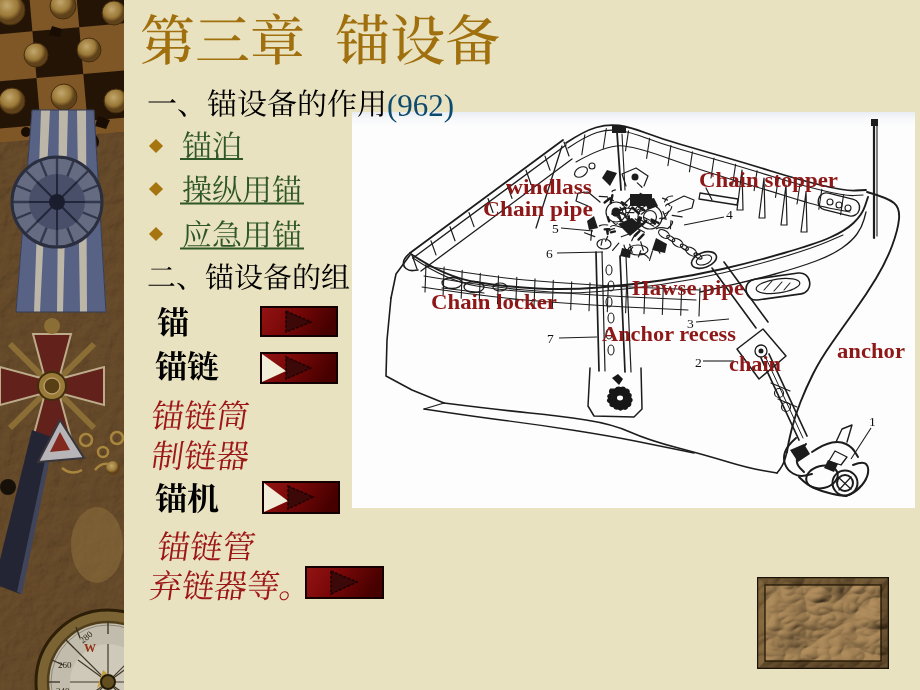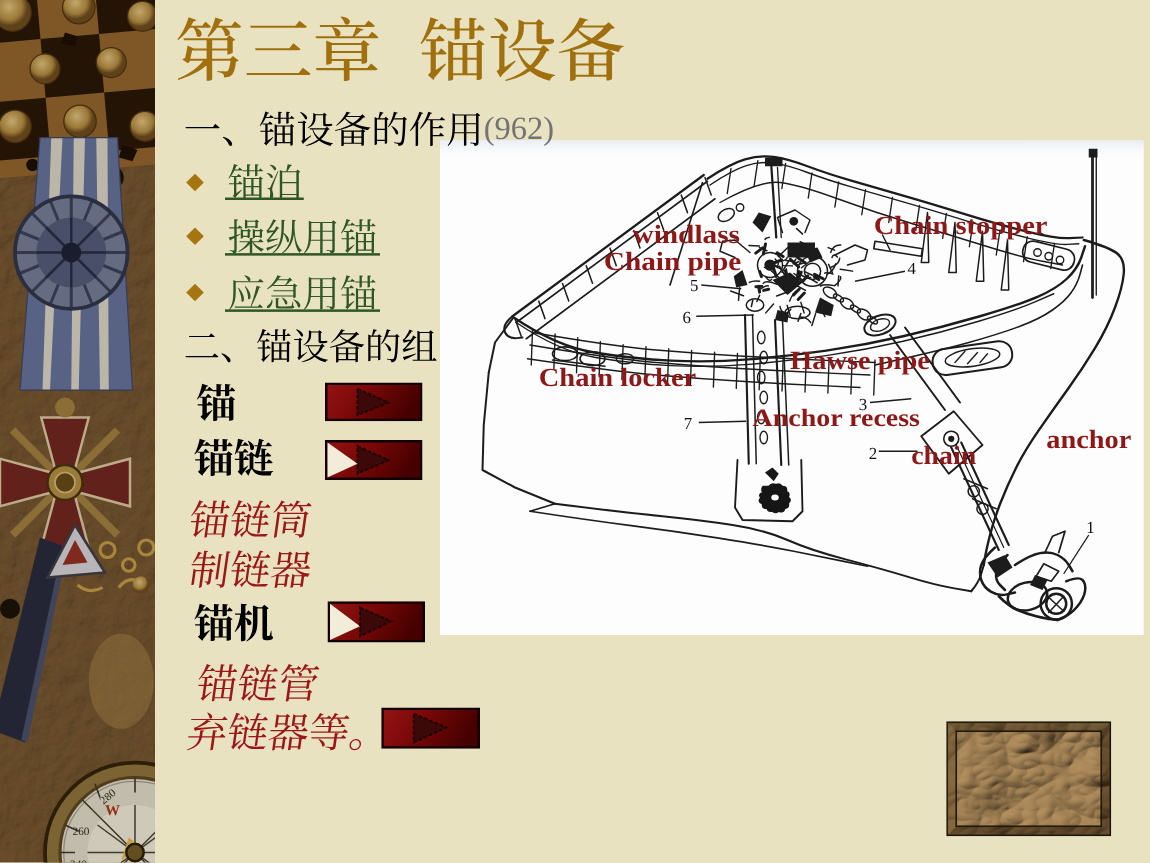--- a/index.html
+++ b/index.html
@@ -179,21 +179,21 @@
         <path transform="translate(30.00,0) scale(0.030000)" d="M249.26971435546875 76.47015380859375Q233.74945068359375 76.47015380859375 222.8592529296875 66.36514282226562Q211.96905517578125 56.2601318359375 200.759033203125 33.63006591796875Q185.59912109375 0.520263671875 164.779296875 -31.004791259765625Q143.95947265625 -62.52984619140625 113.82461547851562 -93.81503295898438Q83.68975830078125 -125.1002197265625 38.68975830078125 -155.99041748046875L50.42962646484375 -172.520263671875Q140.840087890625 -144.720703125 190.99041748046875 -108.4808349609375Q241.1407470703125 -72.240966796875 266.19085693359375 -35.93072509765625Q279.77081298828125 -17.1407470703125 284.85076904296875 -1.43072509765625Q289.93072509765625 14.279296875 289.93072509765625 31.06927490234375Q289.93072509765625 53.2196044921875 278.8054504394531 64.84487915039062Q267.68017578125 76.47015380859375 249.26971435546875 76.47015380859375Z"></path>
         <path transform="translate(60.00,0) scale(0.030000)" d="M520.6993408203125 -677.0906372070312V-836.9904174804688L615.5010986328125 -826.9403076171875Q614.5010986328125 -817.1503295898438 607.0261535644531 -809.7553405761719Q599.5512084960938 -802.3603515625 582.76123046875 -799.9403076171875V-677.0906372070312H734.9093627929688V-836.9904174804688L829.921142578125 -826.9403076171875Q828.921142578125 -817.3603515625 821.3411865234375 -809.8603515625Q813.76123046875 -802.3603515625 796.76123046875 -799.9403076171875V-677.0906372070312H837.520263671875L876.2505493164062 -727.6514282226562Q876.2505493164062 -727.6514282226562 888.4856262207031 -717.4963073730469Q900.720703125 -707.3411865234375 917.7708129882812 -692.2660217285156Q934.8209228515625 -677.1908569335938 948.4509887695312 -663.5106811523438Q944.4509887695312 -647.5106811523438 922.4509887695312 -647.5106811523438H796.76123046875V-537.4509887695312Q796.76123046875 -534.0309448242188 784.4259338378906 -527.1908569335938Q772.0906372070312 -520.3507690429688 745.8496704101562 -519.560791015625H734.9093627929688V-647.5106811523438H582.76123046875V-534.4509887695312Q582.76123046875 -530.4509887695312 569.0559997558594 -524.1908569335938Q555.3507690429688 -517.9307250976562 531.479736328125 -517.9307250976562H520.6993408203125V-647.5106811523438H407.94989013671875L400.94989013671875 -677.0906372070312ZM693.601318359375 -469.7803955078125V-7.15032958984375H633.8496704101562V-469.7803955078125ZM872.119384765625 -27.520263671875V2.0596923828125H452.6610107421875V-27.520263671875ZM875.279296875 -255.3603515625V-225.7803955078125H451.87103271484375V-255.3603515625ZM423.78997802734375 -501.03094482421875 495.8017578125 -469.7803955078125H840.5490112304688L872.5298461914062 -509.1812744140625L945.4509887695312 -451.7803955078125Q940.240966796875 -446.3603515625 931.6359558105469 -442.0453186035156Q923.0309448242188 -437.73028564453125 906.8209228515625 -435.520263671875V46.5799560546875Q906.8209228515625 49.78997802734375 890.8555603027344 58.2601318359375Q874.8901977539062 66.73028564453125 853.3294067382812 66.73028564453125H844.5490112304688V-440.200439453125H483.8017578125V54.4200439453125Q483.8017578125 59.05010986328125 470.23138427734375 66.70523071289062Q456.6610107421875 74.3603515625 433.15032958984375 74.3603515625H423.78997802734375V-469.7803955078125ZM321.840087890625 -750.2910766601562Q321.840087890625 -750.2910766601562 334.7052307128906 -739.9259338378906Q347.57037353515625 -729.560791015625 365.3555603027344 -714.380615234375Q383.1407470703125 -699.200439453125 397.40087890625 -684.9403076171875Q393.61090087890625 -668.9403076171875 371.19085693359375 -668.9403076171875H160.95947265625L152.95947265625 -698.520263671875H280.42962646484375ZM164.9189453125 -11.281494140625Q183.59912109375 -23.07147216796875 216.5394287109375 -46.546417236328125Q249.479736328125 -70.0213623046875 290.7601318359375 -100.101318359375Q332.04052734375 -130.1812744140625 374.03094482421875 -162.76123046875L384.35076904296875 -150.0213623046875Q367.560791015625 -130.55120849609375 339.6658020019531 -98.84597778320312Q311.77081298828125 -67.1407470703125 277.43072509765625 -28.515472412109375Q243.09063720703125 10.10980224609375 204.7803955078125 49.68017578125ZM222.09063720703125 -521.2601318359375 236.13116455078125 -512.31982421875V-9.281494140625L186.5394287109375 9.38909912109375L207.200439453125 -20.961669921875Q220.09063720703125 -2.13116455078125 221.3006591796875 14.754241943359375Q222.51068115234375 31.6396484375 217.67059326171875 44.474945068359375Q212.83050537109375 57.31024169921875 206.3603515625 63.99041748046875L138.1385498046875 1.6588134765625Q161.12896728515625 -17.8614501953125 167.57406616210938 -26.12158203125Q174.0191650390625 -34.3817138671875 174.0191650390625 -45.641845703125V-521.2601318359375ZM322.7398681640625 -386.61090087890625Q322.7398681640625 -386.61090087890625 336.0 -375.7457580566406Q349.2601318359375 -364.880615234375 367.23028564453125 -349.5954284667969Q385.200439453125 -334.31024169921875 399.25054931640625 -319.2601318359375Q395.25054931640625 -303.2601318359375 373.04052734375 -303.2601318359375H45.8997802734375L37.8997802734375 -332.840087890625H280.74945068359375ZM292.5799560546875 -578.6109008789062Q292.5799560546875 -578.6109008789062 305.55010986328125 -568.1407470703125Q318.520263671875 -557.6705932617188 335.91046142578125 -542.2803955078125Q353.3006591796875 -526.8901977539062 367.35076904296875 -512.6300659179688Q363.560791015625 -496.63006591796875 341.93072509765625 -496.63006591796875H107.42962646484375L99.42962646484375 -526.2100219726562H251.95947265625ZM237.240966796875 -789.0095825195312Q218.40087890625 -736.799560546875 188.19564819335938 -676.0346374511719Q157.99041748046875 -615.2697143554688 120.05010986328125 -557.9248352050781Q82.10980224609375 -500.5799560546875 38.95947265625 -456.63006591796875L24.6396484375 -465.78997802734375Q48.2196044921875 -501.63006591796875 70.98452758789062 -549.3651428222656Q93.74945068359375 -597.1002197265625 114.1993408203125 -649.6252746582031Q134.64923095703125 -702.1503295898438 149.59912109375 -752.2553405761719Q164.54901123046875 -802.3603515625 172.70892333984375 -842.1503295898438L274.29107666015625 -809.0596923828125Q272.0810546875 -800.6396484375 264.2660217285156 -795.4296264648438Q256.45098876953125 -790.2196044921875 237.240966796875 -789.0095825195312Z"></path>
         <path transform="translate(90.00,0) scale(0.030000)" d="M709.1385498046875 -772.8901977539062 745.6993408203125 -810.7111206054688 818.4605712890625 -747.9403076171875Q809.2505493164062 -738.3102416992188 781.0906372070312 -733.7302856445312V-527.5821533203125Q781.0906372070312 -518.7921752929688 784.380615234375 -515.2921752929688Q787.6705932617188 -511.79217529296875 802.200439453125 -511.79217529296875H846.9498901367188Q860.0596923828125 -511.79217529296875 872.1945495605469 -511.79217529296875Q884.3294067382812 -511.79217529296875 889.9093627929688 -512.5821533203125Q892.5394287109375 -512.5821533203125 896.799560546875 -512.6871643066406Q901.0596923828125 -512.7921752929688 903.479736328125 -513.002197265625Q907.6897583007812 -514.002197265625 912.5298461914062 -515.1072082519531Q917.3699340820312 -516.2122192382812 921.0 -517.2122192382812H930.7899780273438L934.4200439453125 -516.002197265625Q950.3102416992188 -511.322021484375 956.7302856445312 -506.0368347167969Q963.1503295898438 -500.75164794921875 963.1503295898438 -489.65142822265625Q963.1503295898438 -477.0810546875 953.0751647949219 -468.1658020019531Q943.0 -459.25054931640625 916.2148132324219 -454.99041748046875Q889.4296264648438 -450.73028564453125 840.3795166015625 -450.73028564453125H784.2196044921875Q755.59912109375 -450.73028564453125 741.6039123535156 -456.3854064941406Q727.6087036132812 -462.04052734375 722.6886596679688 -474.9808349609375Q717.7686157226562 -487.921142578125 717.7686157226562 -509.17169189453125V-772.8901977539062ZM749.2196044921875 -772.8901977539062V-743.3102416992188H482.41046142578125V-772.8901977539062ZM452.06927490234375 -782.8901977539062V-806.1407470703125L527.4915161132812 -772.8901977539062H515.3912963867188V-689.3603515625Q515.3912963867188 -656.3603515625 508.97125244140625 -617.520263671875Q502.55120849609375 -578.68017578125 482.29107666015625 -539.0250549316406Q462.03094482421875 -499.36993408203125 421.01068115234375 -462.9248352050781Q379.99041748046875 -426.479736328125 310.78997802734375 -397.68975830078125L300.840087890625 -411.2196044921875Q365.31982421875 -452.68975830078125 397.6396484375 -498.9749450683594Q429.95947265625 -545.2601318359375 441.0143737792969 -593.9152526855469Q452.06927490234375 -642.5703735351562 452.06927490234375 -689.1503295898438V-772.8901977539062ZM438.05010986328125 -391.52984619140625Q466.2601318359375 -304.52984619140625 516.020263671875 -238.4200439453125Q565.7803955078125 -172.31024169921875 634.7254943847656 -124.25054931640625Q703.6705932617188 -76.19085693359375 789.4605712890625 -44.526153564453125Q875.2505493164062 -12.8614501953125 976.3102416992188 5.4583740234375L974.520263671875 16.66839599609375Q951.5895385742188 19.9786376953125 934.9941101074219 34.544219970703125Q918.398681640625 49.10980224609375 911.5084838867188 74.3006591796875Q814.8688354492188 49.4605712890625 735.7041320800781 10.880615234375Q656.5394287109375 -27.6993408203125 595.5346374511719 -82.59432983398438Q534.5298461914062 -137.48931884765625 491.0 -211.24945068359375Q447.47015380859375 -285.00958251953125 420.73028564453125 -381.5799560546875ZM774.038330078125 -395.159912109375 818.6993408203125 -436.61090087890625 891.0309448242188 -368.799560546875Q885.240966796875 -362.16949462890625 875.4509887695312 -359.8544616699219Q865.6610107421875 -357.5394287109375 848.240966796875 -356.32940673828125Q799.240966796875 -249.279296875 721.4808349609375 -164.14923095703125Q643.720703125 -79.0191650390625 530.1204833984375 -18.044219970703125Q416.520263671875 42.93072509765625 259.78997802734375 77.25054931640625L251.63006591796875 60.720703125Q459.799560546875 -1.16949462890625 593.5191650390625 -116.76971435546875Q727.23876953125 -232.36993408203125 784.87841796875 -395.159912109375ZM824.87841796875 -395.159912109375V-365.5799560546875H365.5799560546875L356.5799560546875 -395.159912109375ZM147.54901123046875 -54.240966796875Q169.0191650390625 -66.03094482421875 207.5394287109375 -89.90087890625Q246.0596923828125 -113.77081298828125 294.21002197265625 -145.53573608398438Q342.3603515625 -177.3006591796875 392.51068115234375 -210.67059326171875L400.4605712890625 -197.93072509765625Q379.67059326171875 -177.4605712890625 345.7756042480469 -144.25534057617188Q311.880615234375 -111.05010986328125 270.04052734375 -71.60980224609375Q228.200439453125 -32.16949462890625 182.68017578125 8.61090087890625ZM218.40087890625 -534.5106811523438 233.23138427734375 -525.5703735351562V-57.1812744140625L177.3795166015625 -34.99041748046875L204.4605712890625 -61.3411865234375Q211.35076904296875 -39.09063720703125 207.45578002929688 -21.6002197265625Q203.560791015625 -4.10980224609375 195.01068115234375 6.725494384765625Q186.4605712890625 17.560791015625 178.57037353515625 22.240966796875L134.44879150390625 -58.9808349609375Q158.22918701171875 -71.5010986328125 164.38430786132812 -78.76123046875Q170.5394287109375 -86.0213623046875 170.5394287109375 -100.07147216796875V-534.5106811523438ZM171.74945068359375 -568.9904174804688 204.520263671875 -603.921142578125 269.91156005859375 -548.840087890625Q265.91156005859375 -542.840087890625 254.80654907226562 -537.340087890625Q243.7015380859375 -531.840087890625 225.81134033203125 -529.0501098632812L233.23138427734375 -538.0501098632812V-489.7803955078125H170.5394287109375V-568.9904174804688ZM110.70892333984375 -832.9403076171875Q169.84967041015625 -811.40087890625 207.340087890625 -786.1860656738281Q244.83050537109375 -760.9712524414062 264.3006591796875 -735.7361755371094Q283.77081298828125 -710.5010986328125 289.0357360839844 -689.0058898925781Q294.3006591796875 -667.5106811523438 287.99041748046875 -653.0154724121094Q281.68017578125 -638.520263671875 267.7148132324219 -634.7851867675781Q253.74945068359375 -631.0501098632812 235.3389892578125 -641.7302856445312Q224.4989013671875 -671.7803955078125 201.60391235351562 -705.2803955078125Q178.70892333984375 -738.7803955078125 151.62896728515625 -770.5703735351562Q124.54901123046875 -802.3603515625 99.759033203125 -825.3603515625ZM218.1407470703125 -568.9904174804688V-539.4104614257812H50.479736328125L41.479736328125 -568.9904174804688Z"></path>
         <path transform="translate(120.00,0) scale(0.030000)" d="M727.7781982421875 -335.0596923828125 763.9690551757812 -375.09063720703125 843.3006591796875 -313.5394287109375Q839.3006591796875 -308.119384765625 828.3006591796875 -302.8043518066406Q817.3006591796875 -297.48931884765625 803.4605712890625 -295.06927490234375V50.2601318359375Q803.2505493164062 53.47015380859375 793.7052307128906 58.705230712890625Q784.159912109375 63.9403076171875 771.45947265625 68.07037353515625Q758.759033203125 72.200439453125 747.1886596679688 72.200439453125H737.1982421875V-335.0596923828125ZM267.8614501953125 55.68975830078125Q267.8614501953125 58.7398681640625 259.921142578125 64.21002197265625Q251.9808349609375 69.68017578125 239.67538452148438 73.9403076171875Q227.36993408203125 78.200439453125 212.95947265625 78.200439453125H202.22918701171875V-335.0596923828125V-358.119384765625L211.68017578125 -364.4200439453125L273.49151611328125 -335.0596923828125H768.3890991210938V-305.479736328125H267.8614501953125ZM768.799560546875 -12.26971435546875V17.31024169921875H243.200439453125V-12.26971435546875ZM535.9808349609375 -322.26971435546875V3.9403076171875H474.54901123046875V-322.26971435546875ZM765.1790771484375 -175.0596923828125V-145.479736328125H240.67059326171875V-175.0596923828125ZM447.48193359375 -808.2100219726562Q443.69195556640625 -801.0 436.0869445800781 -798.0799560546875Q428.48193359375 -795.159912109375 408.85186767578125 -796.9498901367188Q372.5416259765625 -739.8496704101562 319.31134033203125 -677.7446594238281Q266.0810546875 -615.6396484375 203.61569213867188 -560.1897583007812Q141.15032958984375 -504.7398681640625 76.7398681640625 -466.4200439453125L65.0 -478.159912109375Q118.5799560546875 -521.159912109375 171.63485717773438 -582.1849670410156Q224.68975830078125 -643.2100219726562 269.42962646484375 -710.7601318359375Q314.16949462890625 -778.3102416992188 342.48931884765625 -839.200439453125ZM287.4605712890625 -693.520263671875Q335.04052734375 -634.520263671875 410.1204833984375 -588.0954284667969Q485.200439453125 -541.6705932617188 577.8854064941406 -506.90087890625Q670.5703735351562 -472.13116455078125 772.7302856445312 -448.8614501953125Q874.8901977539062 -425.59173583984375 976.6300659179688 -413.9019775390625L974.840087890625 -402.48193359375Q952.3294067382812 -398.961669921875 937.0740661621094 -383.1061096191406Q921.8187255859375 -367.25054931640625 915.55859375 -342.26971435546875Q815.6087036132812 -360.26971435546875 720.6289672851562 -389.9546813964844Q625.6492309570312 -419.6396484375 540.799560546875 -461.4546813964844Q455.94989013671875 -503.26971435546875 387.39019775390625 -557.7398681640625Q318.83050537109375 -612.2100219726562 272.720703125 -679.9904174804688ZM713.2579345703125 -723.840087890625 765.9690551757812 -766.7111206054688 840.3006591796875 -694.2196044921875Q833.720703125 -687.3795166015625 823.3257141113281 -685.5644836425781Q812.9307250976562 -683.7494506835938 792.720703125 -682.5394287109375Q713.880615234375 -591.0191650390625 600.5154724121094 -520.2041320800781Q487.15032958984375 -449.38909912109375 345.8651428222656 -400.8592529296875Q204.5799560546875 -352.32940673828125 40.8997802734375 -326.26971435546875L33.7398681640625 -343.58953857421875Q180.00958251953125 -378.6396484375 313.8592529296875 -433.5847473144531Q447.70892333984375 -488.52984619140625 554.2686157226562 -561.8699340820312Q660.8283081054688 -635.2100219726562 725.0980224609375 -723.840087890625ZM752.8283081054688 -723.840087890625V-694.2601318359375H279.520263671875L301.1002197265625 -723.840087890625Z"></path>
         <path transform="translate(150.00,0) scale(0.030000)" d="M151.76123046875 23.799560546875Q151.76123046875 27.6396484375 145.05599975585938 33.10980224609375Q138.35076904296875 38.5799560546875 126.7803955078125 42.735076904296875Q115.21002197265625 46.89019775390625 101.2196044921875 46.89019775390625H89.6993408203125V-660.5298461914062V-693.4104614257812L156.55120849609375 -660.5298461914062H393.078857421875V-630.9498901367188H151.76123046875ZM333.01177978515625 -812.6897583007812Q326.8017578125 -791.6396484375 295.5416259765625 -791.6396484375Q284.07147216796875 -768.479736328125 268.8662414550781 -740.8997802734375Q253.6610107421875 -713.31982421875 238.16580200195312 -686.2398681640625Q222.67059326171875 -659.159912109375 209.99041748046875 -638.3699340820312H185.2601318359375Q191.4200439453125 -663.0 199.44989013671875 -698.1300659179688Q207.479736328125 -733.2601318359375 215.11459350585938 -770.1002197265625Q222.74945068359375 -806.9403076171875 228.48931884765625 -837.3603515625ZM836.3485717773438 -661.3699340820312 876.5895385742188 -705.7708129882812 955.720703125 -638.8496704101562Q949.720703125 -632.6396484375 940.0106811523438 -628.7196044921875Q930.3006591796875 -624.799560546875 913.0906372070312 -623.3795166015625Q910.0906372070312 -484.54901123046875 905.3006591796875 -373.7339782714844Q900.5106811523438 -262.9189453125 892.4056701660156 -180.80914306640625Q884.3006591796875 -98.6993408203125 871.880615234375 -46.299560546875Q859.4605712890625 6.1002197265625 841.4104614257812 27.520263671875Q821.1002197265625 53.3603515625 791.5 64.88540649414062Q761.8997802734375 76.41046142578125 725.6492309570312 76.41046142578125Q725.6492309570312 60.36993408203125 721.8341979980469 46.824615478515625Q718.0191650390625 33.279296875 706.3890991210938 25.38909912109375Q694.759033203125 16.28887939453125 666.4690551757812 8.02874755859375Q638.1790771484375 -0.23138427734375 607.078857421875 -5.07147216796875L608.078857421875 -22.601318359375Q631.2888793945312 -20.601318359375 659.6838684082031 -17.81134033203125Q688.078857421875 -15.0213623046875 712.9738464355469 -13.23138427734375Q737.8688354492188 -11.44140625 749.2888793945312 -11.44140625Q764.6588134765625 -11.44140625 772.3688354492188 -14.046417236328125Q780.078857421875 -16.65142822265625 787.8688354492188 -25.23138427734375Q807.6588134765625 -44.601318359375 819.1337585449219 -127.240966796875Q830.6087036132812 -209.880615234375 837.5836486816406 -346.1252746582031Q844.55859375 -482.36993408203125 847.55859375 -661.3699340820312ZM350.86883544921875 -660.5298461914062 387.58953857421875 -701.0906372070312 467.1407470703125 -638.8496704101562Q462.93072509765625 -632.6396484375 450.9557800292969 -627.5346374511719Q438.9808349609375 -622.4296264648438 423.9808349609375 -619.2196044921875V-5.57037353515625Q423.9808349609375 -2.3603515625 414.9605712890625 3.084747314453125Q405.9403076171875 8.52984619140625 393.7649230957031 13.264923095703125Q381.58953857421875 18.0 370.22918701171875 18.0H360.86883544921875V-660.5298461914062ZM544.95947265625 -455.21002197265625Q605.0 -428.520263671875 641.8901977539062 -398.1252746582031Q678.7803955078125 -367.73028564453125 696.7553405761719 -338.68017578125Q714.7302856445312 -309.63006591796875 717.5250549316406 -285.7649230957031Q720.31982421875 -261.8997802734375 712.0644836425781 -246.66470336914062Q703.8091430664062 -231.42962646484375 688.6337585449219 -228.66470336914062Q673.4583740234375 -225.8997802734375 655.0980224609375 -240.2601318359375Q649.358154296875 -274.68017578125 630.0884399414062 -312.47015380859375Q610.8187255859375 -350.2601318359375 584.8640441894531 -385.840087890625Q558.9093627929688 -421.4200439453125 533.799560546875 -447.840087890625ZM892.119384765625 -661.3699340820312V-631.7899780273438H572.159912109375L584.9498901367188 -661.3699340820312ZM705.6514282226562 -806.6897583007812Q702.6514282226562 -799.0596923828125 693.8363952636719 -792.7697143554688Q685.0213623046875 -786.479736328125 668.0213623046875 -787.2697143554688Q631.0810546875 -677.799560546875 576.8507690429688 -581.8747253417969Q522.6204833984375 -485.94989013671875 456.840087890625 -420.78997802734375L442.68017578125 -430.94989013671875Q475.5799560546875 -480.78997802734375 505.7947692871094 -545.6551208496094Q536.0095825195312 -610.520263671875 561.4344177246094 -685.3603515625Q586.8592529296875 -760.200439453125 603.3890991210938 -836.9904174804688ZM402.8592529296875 -381.36993408203125V-351.78997802734375H123.15032958984375V-381.36993408203125ZM402.8592529296875 -87.4200439453125V-57.840087890625H123.15032958984375V-87.4200439453125Z"></path>
         <path transform="translate(180.00,0) scale(0.030000)" d="M601.04052734375 -429.26971435546875H794.0287475585938L838.7494506835938 -486.51068115234375Q838.7494506835938 -486.51068115234375 847.4045715332031 -479.67059326171875Q856.0596923828125 -472.83050537109375 868.8448791503906 -461.9653625488281Q881.6300659179688 -451.1002197265625 896.1252746582031 -439.0250549316406Q910.6204833984375 -426.94989013671875 922.3006591796875 -415.68975830078125Q918.3006591796875 -399.68975830078125 896.4605712890625 -399.68975830078125H601.04052734375ZM601.04052734375 -215.00958251953125H805.9285278320312L852.6993408203125 -274.720703125Q852.6993408203125 -274.720703125 861.5644836425781 -267.67059326171875Q870.4296264648438 -260.6204833984375 884.0298461914062 -249.9403076171875Q897.6300659179688 -239.2601318359375 912.9403076171875 -226.47494506835938Q928.2505493164062 -213.68975830078125 940.9307250976562 -201.42962646484375Q936.9307250976562 -185.42962646484375 914.0906372070312 -185.42962646484375H601.04052734375ZM573.2196044921875 -637.159912109375H640.2719116210938V57.0Q640.2719116210938 60.63006591796875 624.8614501953125 69.31024169921875Q609.4509887695312 77.99041748046875 583.840087890625 77.99041748046875H573.2196044921875ZM521.0095825195312 -836.8305053710938 622.162109375 -800.6396484375Q618.9520874023438 -792.2196044921875 609.7420654296875 -786.8246154785156Q600.5320434570312 -781.4296264648438 584.1119995117188 -782.4296264648438Q531.961669921875 -660.6492309570312 461.1812744140625 -555.4093627929688Q390.40087890625 -450.16949462890625 309.520263671875 -379.799560546875L296.3603515625 -390.74945068359375Q338.1002197265625 -443.42962646484375 379.9450988769531 -514.9248352050781Q421.78997802734375 -586.4200439453125 458.52984619140625 -668.7052307128906Q495.26971435546875 -750.9904174804688 521.0095825195312 -836.8305053710938ZM465.83050537109375 -637.159912109375H829.4583740234375L878.59912109375 -698.240966796875Q878.59912109375 -698.240966796875 887.4642639160156 -691.1908569335938Q896.3294067382812 -684.1407470703125 909.8246154785156 -672.6705932617188Q923.31982421875 -661.200439453125 938.5250549316406 -648.520263671875Q953.7302856445312 -635.840087890625 966.4104614257812 -624.3699340820312Q962.4104614257812 -608.3699340820312 940.3603515625 -608.3699340820312H465.83050537109375ZM183.759033203125 -547.6993408203125 203.6396484375 -572.68017578125 279.1812744140625 -545.0095825195312Q277.1812744140625 -538.0095825195312 269.7862854003906 -533.4045715332031Q262.39129638671875 -528.799560546875 248.97125244140625 -526.5895385742188V56.5799560546875Q248.76123046875 59.21002197265625 240.740966796875 64.36514282226562Q232.720703125 69.520263671875 220.83529663085938 73.96536254882812Q208.94989013671875 78.41046142578125 195.74945068359375 78.41046142578125H183.759033203125ZM283.18865966796875 -837.8305053710938 384.71112060546875 -802.6897583007812Q380.71112060546875 -794.2697143554688 371.8960876464844 -788.7697143554688Q363.0810546875 -783.2697143554688 345.87103271484375 -784.2697143554688Q308.9808349609375 -691.119384765625 261.880615234375 -605.9093627929688Q214.7803955078125 -520.6993408203125 160.15512084960938 -448.74945068359375Q105.52984619140625 -376.799560546875 46.119384765625 -323.00958251953125L32.16949462890625 -333.3795166015625Q79.119384765625 -392.84967041015625 125.8592529296875 -473.6348571777344Q172.59912109375 -554.4200439453125 213.3389892578125 -647.7052307128906Q254.078857421875 -740.9904174804688 283.18865966796875 -837.8305053710938Z"></path>
         <path transform="translate(210.00,0) scale(0.030000)" d="M168.38909912109375 -765.8901977539062V-775.8901977539062V-799.560791015625L246.07147216796875 -765.8901977539062H233.76123046875V-462.0Q233.76123046875 -394.36993408203125 228.55120849609375 -322.44989013671875Q223.3411865234375 -250.52984619140625 205.87103271484375 -179.71481323242188Q188.40087890625 -108.8997802734375 151.93551635742188 -43.3997802734375Q115.47015380859375 22.1002197265625 52.95947265625 76.68017578125L37.6396484375 66.520263671875Q95.95947265625 -8.10980224609375 123.80435180664062 -93.84487915039062Q151.64923095703125 -179.5799560546875 160.0191650390625 -272.5Q168.38909912109375 -365.4200439453125 168.38909912109375 -461.0ZM203.57037353515625 -532.1002197265625H820.439208984375V-502.520263671875H203.57037353515625ZM203.57037353515625 -765.8901977539062H831.4989013671875V-737.1002197265625H203.57037353515625ZM196.4605712890625 -293.05010986328125H820.439208984375V-263.47015380859375H196.4605712890625ZM794.5084838867188 -765.8901977539062H783.5084838867188L819.4893188476562 -811.0810546875L906.880615234375 -743.7899780273438Q901.6705932617188 -736.7899780273438 889.1956481933594 -730.6849670410156Q876.720703125 -724.5799560546875 859.720703125 -721.3699340820312V-21.49151611328125Q859.720703125 4.759033203125 852.9605712890625 24.619384765625Q846.200439453125 44.479736328125 823.4200439453125 57.159912109375Q800.6396484375 69.840087890625 752.2888793945312 75.2601318359375Q751.078857421875 59.42962646484375 745.7888793945312 46.779296875Q740.4989013671875 34.12896728515625 730.2888793945312 26.23876953125Q718.4989013671875 18.1385498046875 697.5490112304688 11.87841796875Q676.59912109375 5.6182861328125 640.9690551757812 0.98822021484375V-15.17169189453125Q640.9690551757812 -15.17169189453125 657.4440002441406 -13.776702880859375Q673.9189453125 -12.3817138671875 697.078857421875 -10.59173583984375Q720.23876953125 -8.8017578125 740.7137145996094 -7.406768798828125Q761.1886596679688 -6.01177978515625 768.9786376953125 -6.01177978515625Q784.1385498046875 -6.01177978515625 789.3235168457031 -11.51177978515625Q794.5084838867188 -17.01177978515625 794.5084838867188 -29.17169189453125ZM472.02874755859375 -763.7899780273438H536.6109008789062V47.52984619140625Q536.6109008789062 51.36993408203125 522.0154724121094 60.155120849609375Q507.4200439453125 68.9403076171875 482.22918701171875 68.9403076171875H472.02874755859375Z"></path>
       </g>
     </g>
   </svg>
-<div class="abs" style="left:387px;top:88px;font-size:26px;color:#737373;font-family:'Liberation Serif',serif">(962)</div>
+<div class="abs" style="left:387px;top:88px;font-size:31px;color:#0c4a6e;font-family:'Liberation Serif',serif">(962)</div>
 
 <div class="abs" style="left:151px;top:140.5px;width:10px;height:10px;background:#a6750f;transform:rotate(45deg)"></div>
 
 <svg style="position:absolute;left:182.0px;top:130.5px;overflow:visible" width="62" height="38">
     <g fill="#2e5626">
       <g transform="translate(0,25.50)">
         <path transform="translate(0.00,0) scale(0.030000)" d="M520.6993408203125 -677.0906372070312V-836.9904174804688L615.5010986328125 -826.9403076171875Q614.5010986328125 -817.1503295898438 607.0261535644531 -809.7553405761719Q599.5512084960938 -802.3603515625 582.76123046875 -799.9403076171875V-677.0906372070312H734.9093627929688V-836.9904174804688L829.921142578125 -826.9403076171875Q828.921142578125 -817.3603515625 821.3411865234375 -809.8603515625Q813.76123046875 -802.3603515625 796.76123046875 -799.9403076171875V-677.0906372070312H837.520263671875L876.2505493164062 -727.6514282226562Q876.2505493164062 -727.6514282226562 888.4856262207031 -717.4963073730469Q900.720703125 -707.3411865234375 917.7708129882812 -692.2660217285156Q934.8209228515625 -677.1908569335938 948.4509887695312 -663.5106811523438Q944.4509887695312 -647.5106811523438 922.4509887695312 -647.5106811523438H796.76123046875V-537.4509887695312Q796.76123046875 -534.0309448242188 784.4259338378906 -527.1908569335938Q772.0906372070312 -520.3507690429688 745.8496704101562 -519.560791015625H734.9093627929688V-647.5106811523438H582.76123046875V-534.4509887695312Q582.76123046875 -530.4509887695312 569.0559997558594 -524.1908569335938Q555.3507690429688 -517.9307250976562 531.479736328125 -517.9307250976562H520.6993408203125V-647.5106811523438H407.94989013671875L400.94989013671875 -677.0906372070312ZM693.601318359375 -469.7803955078125V-7.15032958984375H633.8496704101562V-469.7803955078125ZM872.119384765625 -27.520263671875V2.0596923828125H452.6610107421875V-27.520263671875ZM875.279296875 -255.3603515625V-225.7803955078125H451.87103271484375V-255.3603515625ZM423.78997802734375 -501.03094482421875 495.8017578125 -469.7803955078125H840.5490112304688L872.5298461914062 -509.1812744140625L945.4509887695312 -451.7803955078125Q940.240966796875 -446.3603515625 931.6359558105469 -442.0453186035156Q923.0309448242188 -437.73028564453125 906.8209228515625 -435.520263671875V46.5799560546875Q906.8209228515625 49.78997802734375 890.8555603027344 58.2601318359375Q874.8901977539062 66.73028564453125 853.3294067382812 66.73028564453125H844.5490112304688V-440.200439453125H483.8017578125V54.4200439453125Q483.8017578125 59.05010986328125 470.23138427734375 66.70523071289062Q456.6610107421875 74.3603515625 433.15032958984375 74.3603515625H423.78997802734375V-469.7803955078125ZM321.840087890625 -750.2910766601562Q321.840087890625 -750.2910766601562 334.7052307128906 -739.9259338378906Q347.57037353515625 -729.560791015625 365.3555603027344 -714.380615234375Q383.1407470703125 -699.200439453125 397.40087890625 -684.9403076171875Q393.61090087890625 -668.9403076171875 371.19085693359375 -668.9403076171875H160.95947265625L152.95947265625 -698.520263671875H280.42962646484375ZM164.9189453125 -11.281494140625Q183.59912109375 -23.07147216796875 216.5394287109375 -46.546417236328125Q249.479736328125 -70.0213623046875 290.7601318359375 -100.101318359375Q332.04052734375 -130.1812744140625 374.03094482421875 -162.76123046875L384.35076904296875 -150.0213623046875Q367.560791015625 -130.55120849609375 339.6658020019531 -98.84597778320312Q311.77081298828125 -67.1407470703125 277.43072509765625 -28.515472412109375Q243.09063720703125 10.10980224609375 204.7803955078125 49.68017578125ZM222.09063720703125 -521.2601318359375 236.13116455078125 -512.31982421875V-9.281494140625L186.5394287109375 9.38909912109375L207.200439453125 -20.961669921875Q220.09063720703125 -2.13116455078125 221.3006591796875 14.754241943359375Q222.51068115234375 31.6396484375 217.67059326171875 44.474945068359375Q212.83050537109375 57.31024169921875 206.3603515625 63.99041748046875L138.1385498046875 1.6588134765625Q161.12896728515625 -17.8614501953125 167.57406616210938 -26.12158203125Q174.0191650390625 -34.3817138671875 174.0191650390625 -45.641845703125V-521.2601318359375ZM322.7398681640625 -386.61090087890625Q322.7398681640625 -386.61090087890625 336.0 -375.7457580566406Q349.2601318359375 -364.880615234375 367.23028564453125 -349.5954284667969Q385.200439453125 -334.31024169921875 399.25054931640625 -319.2601318359375Q395.25054931640625 -303.2601318359375 373.04052734375 -303.2601318359375H45.8997802734375L37.8997802734375 -332.840087890625H280.74945068359375ZM292.5799560546875 -578.6109008789062Q292.5799560546875 -578.6109008789062 305.55010986328125 -568.1407470703125Q318.520263671875 -557.6705932617188 335.91046142578125 -542.2803955078125Q353.3006591796875 -526.8901977539062 367.35076904296875 -512.6300659179688Q363.560791015625 -496.63006591796875 341.93072509765625 -496.63006591796875H107.42962646484375L99.42962646484375 -526.2100219726562H251.95947265625ZM237.240966796875 -789.0095825195312Q218.40087890625 -736.799560546875 188.19564819335938 -676.0346374511719Q157.99041748046875 -615.2697143554688 120.05010986328125 -557.9248352050781Q82.10980224609375 -500.5799560546875 38.95947265625 -456.63006591796875L24.6396484375 -465.78997802734375Q48.2196044921875 -501.63006591796875 70.98452758789062 -549.3651428222656Q93.74945068359375 -597.1002197265625 114.1993408203125 -649.6252746582031Q134.64923095703125 -702.1503295898438 149.59912109375 -752.2553405761719Q164.54901123046875 -802.3603515625 172.70892333984375 -842.1503295898438L274.29107666015625 -809.0596923828125Q272.0810546875 -800.6396484375 264.2660217285156 -795.4296264648438Q256.45098876953125 -790.2196044921875 237.240966796875 -789.0095825195312Z"></path>
         <path transform="translate(30.00,0) scale(0.030000)" d="M430.921142578125 -362.26971435546875H860.4296264648438V-332.68975830078125H430.921142578125ZM434.5010986328125 -43.94989013671875H865.0596923828125V-15.159912109375H434.5010986328125ZM134.119384765625 -826.1002197265625Q189.21002197265625 -818.200439453125 223.46536254882812 -801.9904174804688Q257.720703125 -785.7803955078125 275.560791015625 -766.2052307128906Q293.40087890625 -746.6300659179688 297.2457580566406 -727.6348571777344Q301.09063720703125 -708.6396484375 294.1753845214844 -695.5644836425781Q287.2601318359375 -682.4893188476562 272.8997802734375 -678.279296875Q258.5394287109375 -674.0692749023438 239.96905517578125 -684.1694946289062Q232.54901123046875 -707.6396484375 213.28408813476562 -732.5047912597656Q194.0191650390625 -757.3699340820312 170.46426391601562 -779.5250549316406Q146.90936279296875 -801.68017578125 124.74945068359375 -816.9403076171875ZM47.799560546875 -604.31982421875Q101.47015380859375 -598.5799560546875 134.80545043945312 -583.8448791503906Q168.1407470703125 -569.1098022460938 185.560791015625 -550.8246154785156Q202.9808349609375 -532.5394287109375 206.90567016601562 -514.939208984375Q210.83050537109375 -497.3389892578125 204.6002197265625 -484.36883544921875Q198.36993408203125 -471.398681640625 184.50958251953125 -467.898681640625Q170.64923095703125 -464.398681640625 152.28887939453125 -473.9189453125Q143.9189453125 -495.80914306640625 125.6790771484375 -518.3843078613281Q107.439208984375 -540.95947265625 84.30435180664062 -560.9296264648438Q61.16949462890625 -580.8997802734375 38.42962646484375 -594.3699340820312ZM111.439208984375 -202.47015380859375Q120.6993408203125 -202.47015380859375 125.119384765625 -205.36514282226562Q129.5394287109375 -208.2601318359375 137.16949462890625 -223.2601318359375Q142.799560546875 -233.47015380859375 148.2196044921875 -244.07516479492188Q153.6396484375 -254.68017578125 163.66470336914062 -276.0751647949219Q173.68975830078125 -297.47015380859375 193.92483520507812 -340.7350769042969Q214.159912109375 -384.0 248.81503295898438 -459.3448791503906Q283.47015380859375 -534.6897583007812 338.15032958984375 -652.799560546875L356.1002197265625 -648.0095825195312Q342.520263671875 -611.0596923828125 325.15032958984375 -564.2148132324219Q307.7803955078125 -517.3699340820312 289.0154724121094 -468.13006591796875Q270.25054931640625 -418.89019775390625 253.880615234375 -373.9403076171875Q237.51068115234375 -328.99041748046875 225.53573608398438 -295.91046142578125Q213.560791015625 -262.83050537109375 208.560791015625 -248.41046142578125Q201.560791015625 -225.7803955078125 196.74575805664062 -203.33529663085938Q191.93072509765625 -180.89019775390625 192.1407470703125 -162.47015380859375Q192.35076904296875 -146.21002197265625 197.08584594726562 -128.71002197265625Q201.8209228515625 -111.21002197265625 206.97604370117188 -91.13006591796875Q212.13116455078125 -71.05010986328125 215.86624145507812 -46.7601318359375Q219.601318359375 -22.47015380859375 217.81134033203125 8.159912109375Q216.81134033203125 40.2601318359375 202.13595581054688 58.545318603515625Q187.4605712890625 76.83050537109375 162.4200439453125 76.83050537109375Q148.94989013671875 76.83050537109375 140.50958251953125 63.75054931640625Q132.06927490234375 50.67059326171875 130.38909912109375 27.200439453125Q137.22918701171875 -24.2196044921875 137.64923095703125 -65.479736328125Q138.06927490234375 -106.7398681640625 132.67428588867188 -133.10501098632812Q127.279296875 -159.47015380859375 115.8592529296875 -166.68017578125Q105.8592529296875 -173.89019775390625 94.72918701171875 -176.81024169921875Q83.59912109375 -179.73028564453125 66.59912109375 -180.73028564453125V-202.47015380859375Q66.59912109375 -202.47015380859375 75.30914306640625 -202.47015380859375Q84.0191650390625 -202.47015380859375 95.22918701171875 -202.47015380859375Q106.439208984375 -202.47015380859375 111.439208984375 -202.47015380859375ZM394.58953857421875 -650.5799560546875V-683.0906372070312L470.3817138671875 -650.5799560546875H831.1385498046875L866.799560546875 -694.0810546875L943.8209228515625 -632.5799560546875Q938.6109008789062 -627.159912109375 928.7159118652344 -622.2398681640625Q918.8209228515625 -617.31982421875 902.1908569335938 -614.8997802734375V47.94989013671875Q902.1908569335938 50.36993408203125 894.3006591796875 55.63006591796875Q886.4104614257812 60.89019775390625 873.9200439453125 65.33529663085938Q861.4296264648438 69.7803955078125 845.5490112304688 69.7803955078125H835.3485717773438V-621.7899780273438H458.3817138671875V55.78997802734375Q458.3817138671875 59.63006591796875 444.0762634277344 68.31024169921875Q429.77081298828125 76.99041748046875 404.78997802734375 76.99041748046875H394.58953857421875ZM604.7089233398438 -837.2505493164062 720.7516479492188 -816.1002197265625Q714.961669921875 -793.2601318359375 683.7015380859375 -792.6300659179688Q671.601318359375 -769.6300659179688 655.4509887695312 -741.8949890136719Q639.3006591796875 -714.159912109375 622.7553405761719 -687.4248352050781Q606.2100219726562 -660.6897583007812 592.8997802734375 -639.479736328125H564.5394287109375Q570.9093627929688 -664.5298461914062 578.0692749023438 -699.0Q585.2291870117188 -733.4701538085938 592.3890991210938 -770.3352966308594Q599.5490112304688 -807.200439453125 604.7089233398438 -837.2505493164062Z"></path>
       </g>
     </g>

